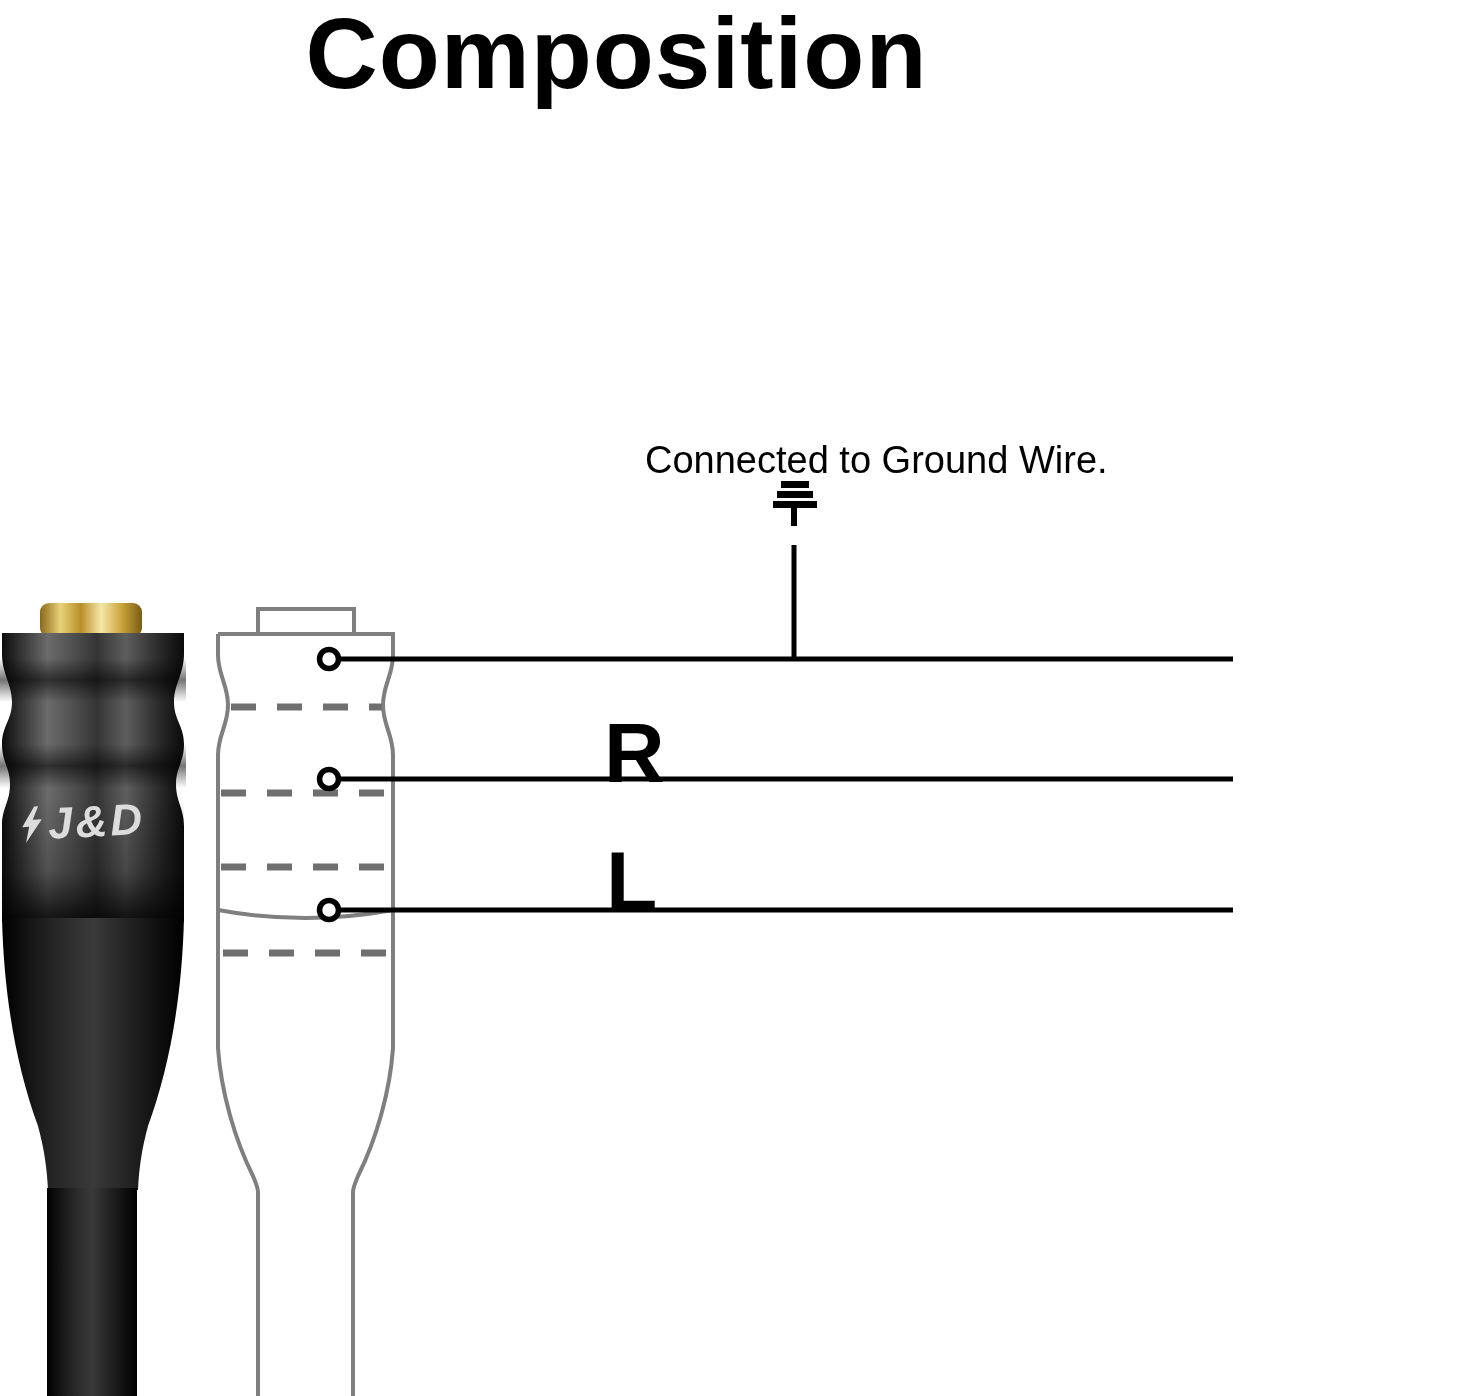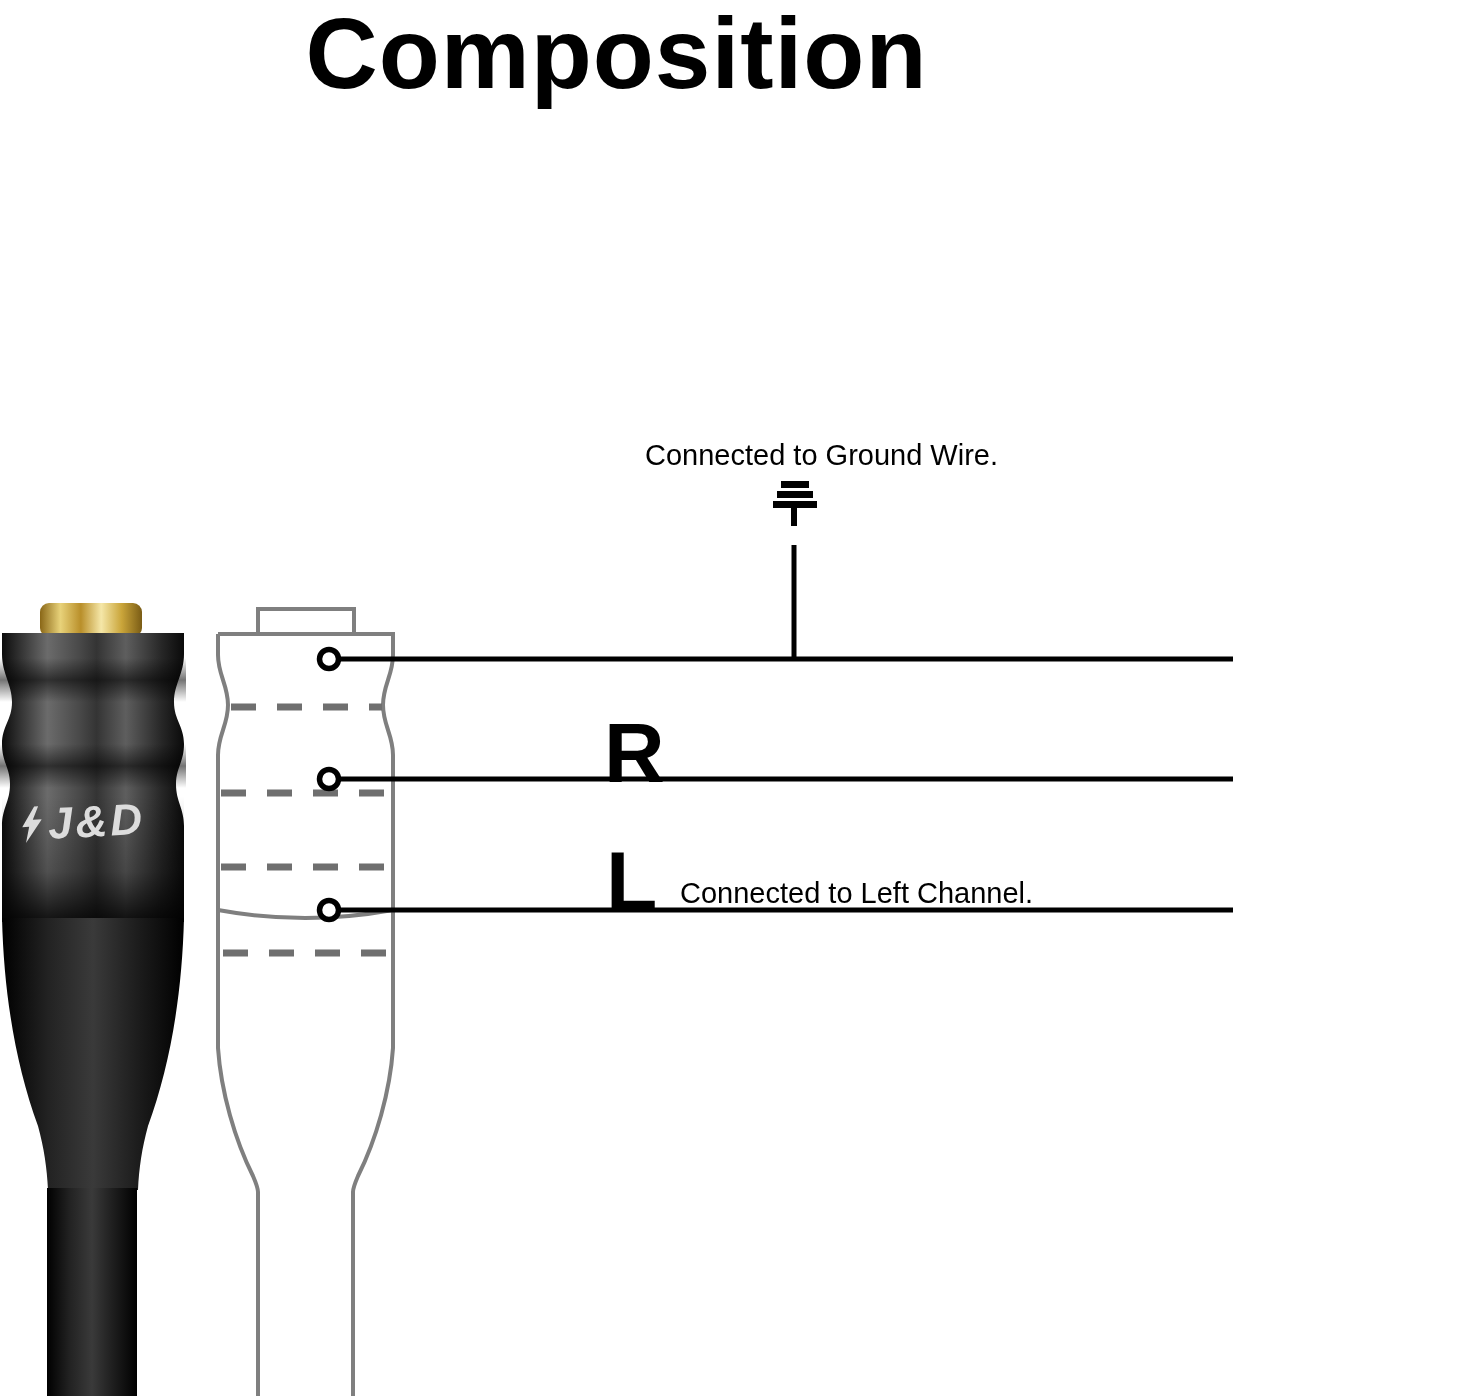--- a/index.html
+++ b/index.html
@@ -5,21 +5,21 @@
   html,body{margin:0;padding:0;background:#fff;}
   .page{
     position:relative;width:1233px;height:1396px;background:#fff;overflow:hidden;
     font-family:"Liberation Sans",sans-serif;color:#000;
   }
   .abs{position:absolute;}
   .title{
     left:0;top:3px;width:100%;text-align:center;
     font-size:100px;font-weight:bold;line-height:1;letter-spacing:1px;
   }
-  .note{font-size:29px;line-height:1;white-space:nowrap;}
+  .note{font-size:38px;line-height:1;white-space:nowrap;}
   .chan{font-size:84px;font-weight:bold;line-height:1;}
   .logo{display:flex;align-items:center;gap:6px;color:#dcdcdc;
         font-weight:bold;font-style:italic;letter-spacing:3px;line-height:1;}
   .logo .bolt{flex:0 0 auto;}
   .logo-left{left:22px;top:800px;font-size:44px;transform:rotate(-3deg);}
   .logo-right{left:1309px;top:390px;font-size:38px;transform:rotate(180deg);width:146px;justify-content:flex-start;}
   svg{display:block;}
 </style>
 </head>
 <body>
@@ -181,21 +181,20 @@
       <circle cx="1294" cy="779" r="9.5"></circle>
       <circle cx="1294" cy="910" r="9.5"></circle>
     </g>
   </svg>
 
   <div class="abs note" style="left:645px;top:441px">Connected to Ground Wire.</div>
 
   <div class="abs chan" style="left:604px;top:711px">R</div>
 
   <div class="abs chan" style="left:606px;top:839px">L</div>
-  <div class="abs note" style="left:680px;top:879px">Connected to Left Channel.</div>
 
   <div class="abs logo logo-left">
     <svg class="bolt" width="20" height="38" viewBox="0 0 20 36" fill="currentColor">
       <polygon points="13,0 0,20 7,20 3,36 20,13 11,13 17,0"></polygon>
     </svg>
     <span>J&amp;D</span>
   </div>
 
   <div class="abs logo logo-right">
     <svg class="bolt" width="17" height="33" viewBox="0 0 20 36" fill="currentColor">

